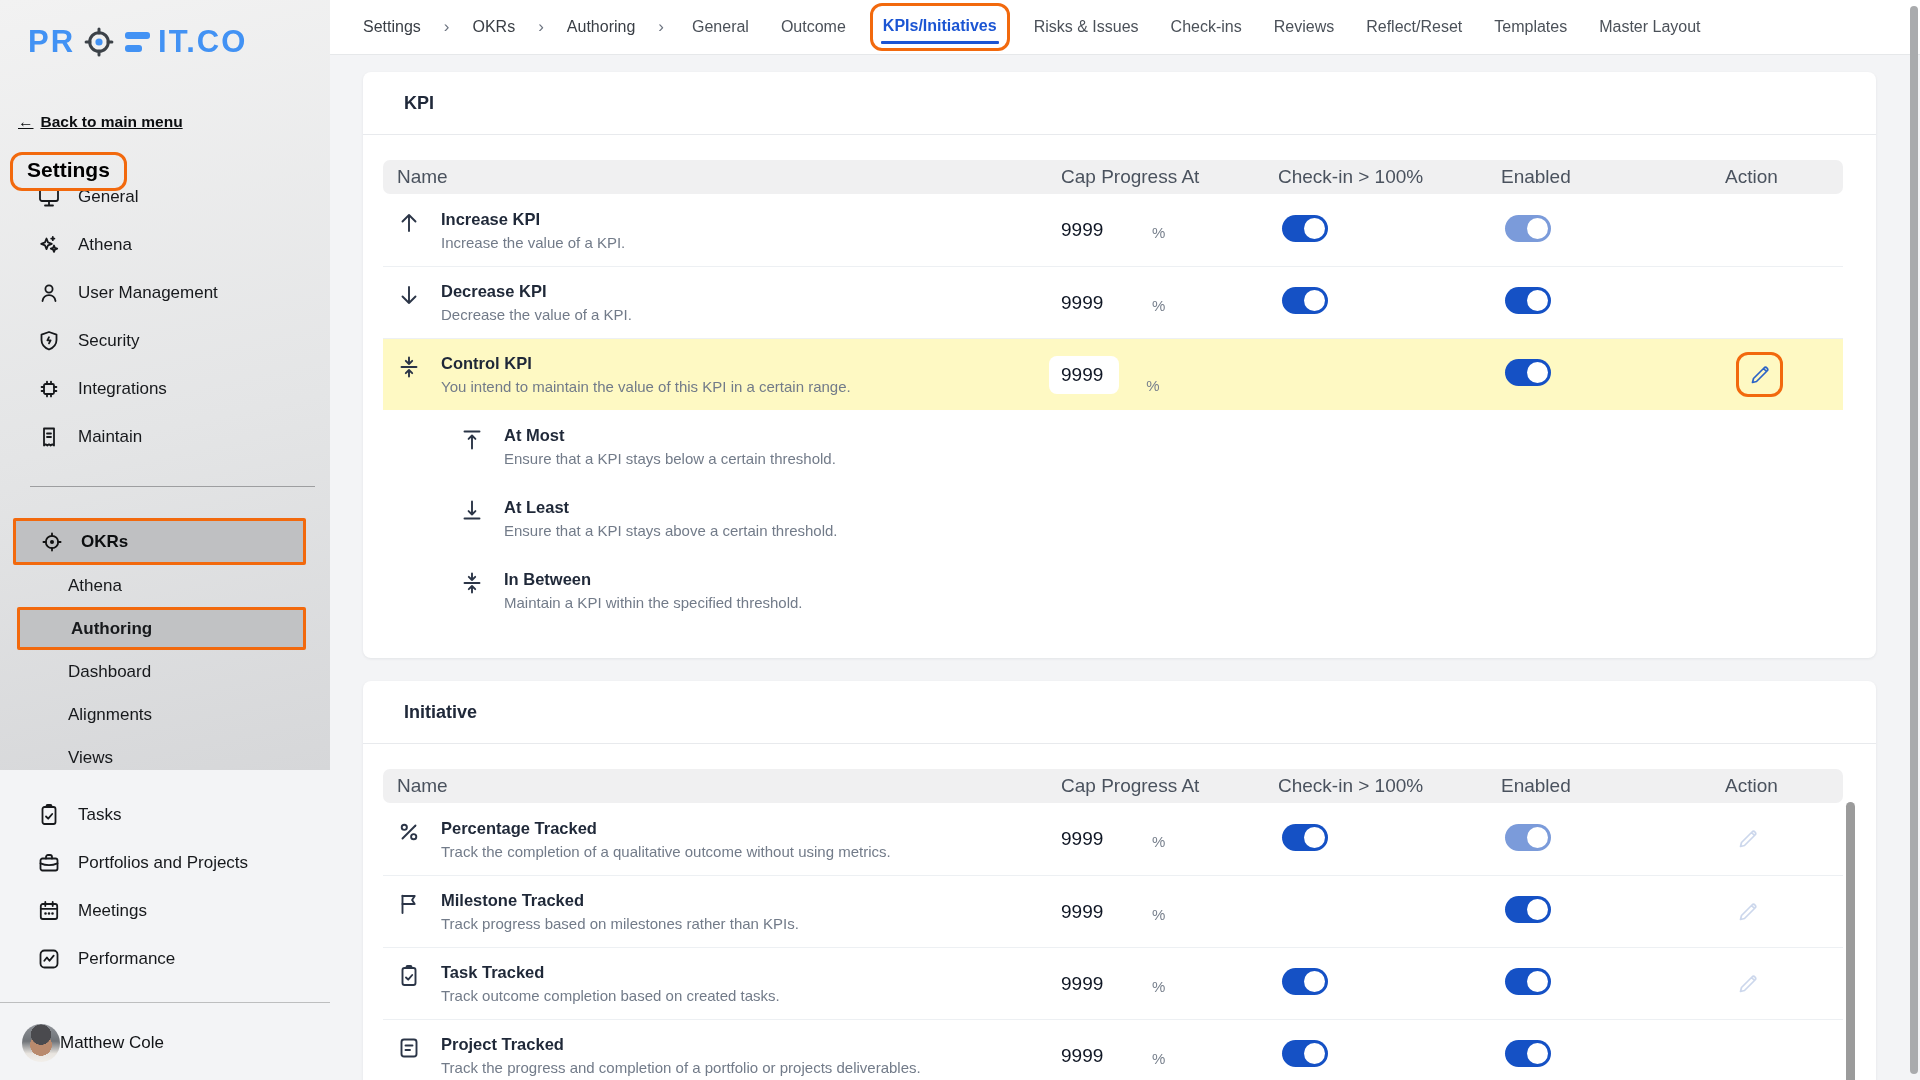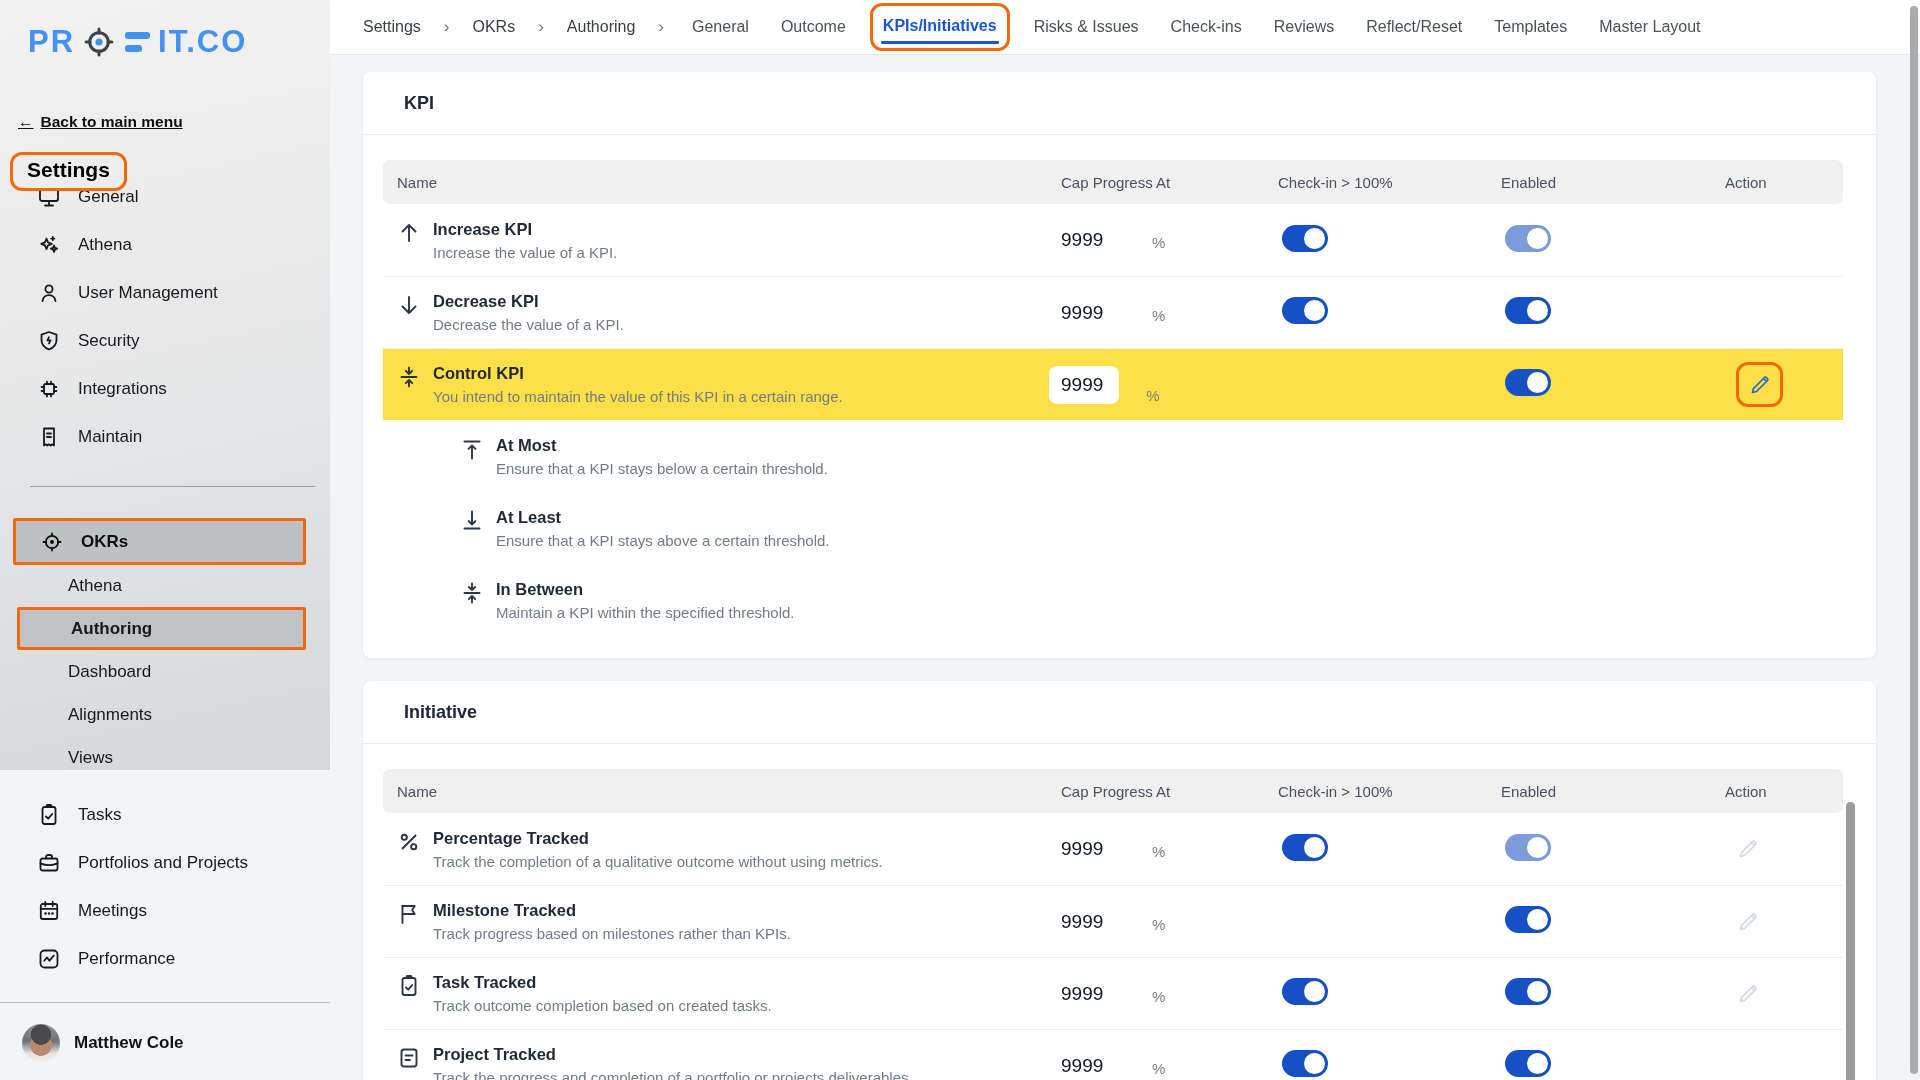--- a/index.html
+++ b/index.html
@@ -34,44 +34,44 @@
 .sub-item .nav-label{margin-left:68px}
 .sub-item.active{margin-left:17px;width:289px;background:#c1c2c4;font-weight:bold;border-radius:2px}
 .sub-item.active .nav-label{margin-left:51px;font-weight:bold}
 .sb-divider{position:absolute;top:486px;left:30px;width:285px;height:1px;background:#9d9ea0}
 .sb-divider2{position:absolute;top:1002px;left:0;width:330px;height:1px;background:#bdbebf}
 .user-row{position:absolute;top:1013px;left:0;width:330px;height:60px;display:flex;align-items:center;cursor:pointer}
 .avatar{width:38px;height:38px;border-radius:50%;margin-left:22px;background:
  radial-gradient(circle at 50% 28%,#4a4a4e 0%,#4a4a4e 30%,transparent 31%),
  radial-gradient(circle at 50% 55%,#b98a6d 0%,#b98a6d 38%,transparent 39%),
  linear-gradient(180deg,#8e9298 0%,#6f7378 45%,#e8e4df 78%,#f2efeb 100%)}
-.user-name{margin-left:14px;font-size:17px;font-weight:bold;color:#111316}
+.user-name{font-size:17px;font-weight:normal;color:#111316}
 
 .topbar{position:absolute;left:330px;top:0;width:1590px;height:55px;background:#fff;border-bottom:1px solid #e6e8ea;display:flex;align-items:center;z-index:4}
 .breadcrumb{display:flex;align-items:center;gap:23px;margin-left:33px}
 .bc-item{font-size:16px;color:#393e45;cursor:pointer}
 .bc-sep{font-size:17px;color:#6d7480}
 .tabs{display:flex;align-items:center;gap:32px;margin-left:28px}
 .tab{font-size:16px;color:#4b5159;cursor:pointer;white-space:nowrap}
 .tab.active{color:#1b55d3;font-weight:bold;position:relative;padding:11px 10px 13px;margin:0 -8px}
 .tab.active::after{content:"";position:absolute;left:8px;right:8px;bottom:4px;height:3px;background:#1b55d3;border-radius:1px}
 
 .card{position:absolute;left:363px;width:1513px;background:#fff;border-radius:8px;box-shadow:0 1px 3px rgba(16,24,40,.07)}
 .kpi-card{top:72px;height:586px}
 .init-card{top:681px;height:430px}
 .card-title{font-size:18px;font-weight:bold;color:#20293a;padding:21px 41px 20px;border-bottom:1px solid #e8eaed}
 .tbl{margin:25px 33px 0 20px}
-.thead{display:grid;grid-template-columns:678px 217px 223px 224px 1fr;align-items:center;height:44px;background:#f0f0f1;border-radius:7px;font-size:15px;color:#4a525e}
+.thead{display:grid;grid-template-columns:678px 217px 223px 224px 1fr;align-items:center;height:34px;background:#f0f0f1;border-radius:7px;font-size:19px;color:#4a525e}
 .thead .th:first-child{padding-left:14px}
 .trow{display:grid;grid-template-columns:678px 217px 223px 224px 1fr;align-items:center;min-height:72px}
 .trow + .trow{border-top:1px solid #edf0f3}
 .trow.sub{border-top:none}
 #kpi-rows .trow:first-child,#init-rows .trow:first-child{border-top:none}
-.trow.hl{background:#fde047}
-.namec{padding-left:14px;display:flex;gap:12px;align-items:flex-start}
+.trow.hl{background:#fef9c3}
+.namec{padding-left:14px;display:flex;gap:20px;align-items:flex-start}
 .trow.sub .namec{padding-left:77px}
 .ricn{display:flex;color:#2b3547;margin-top:1px}
 .ricn svg{width:24px;height:24px;stroke:currentColor;fill:none;stroke-width:1.9;stroke-linecap:round;stroke-linejoin:round}
 .rtitle{font-size:16.5px;font-weight:bold;color:#1f2838}
 .rdesc{font-size:15px;color:#727b89;margin-top:5px}
 .capc{display:flex;align-items:flex-end}
 .capval{width:91px;font-size:19px;color:#0f1624}
 .capval.boxed{width:auto;background:#fff;border-radius:8px;padding:8px 16px 8px 12px;margin-left:-12px;margin-right:27px}
 .unit{font-size:15px;color:#78808d}
 .toggle{width:46px;height:27px;border-radius:14px;background:#1551c5;position:relative;display:inline-block;cursor:pointer;margin-left:4px}

